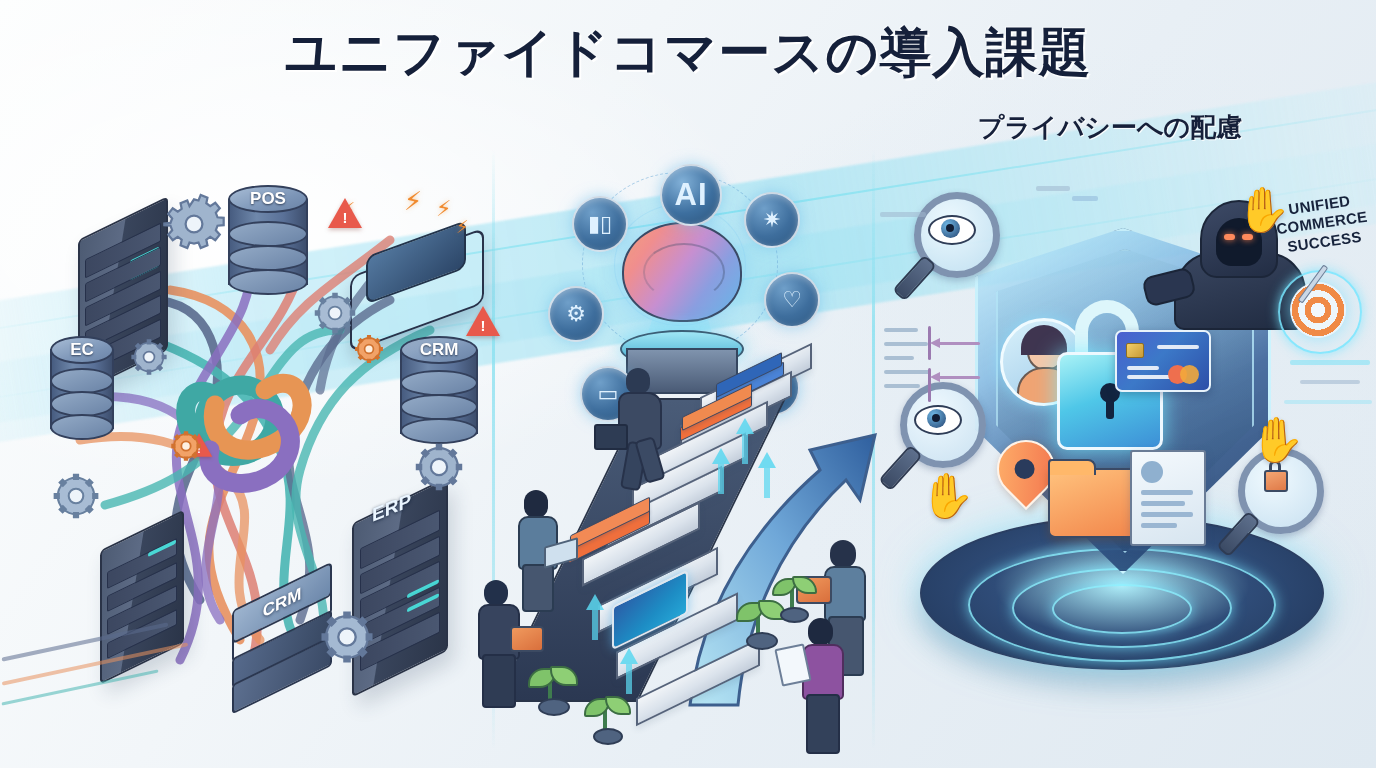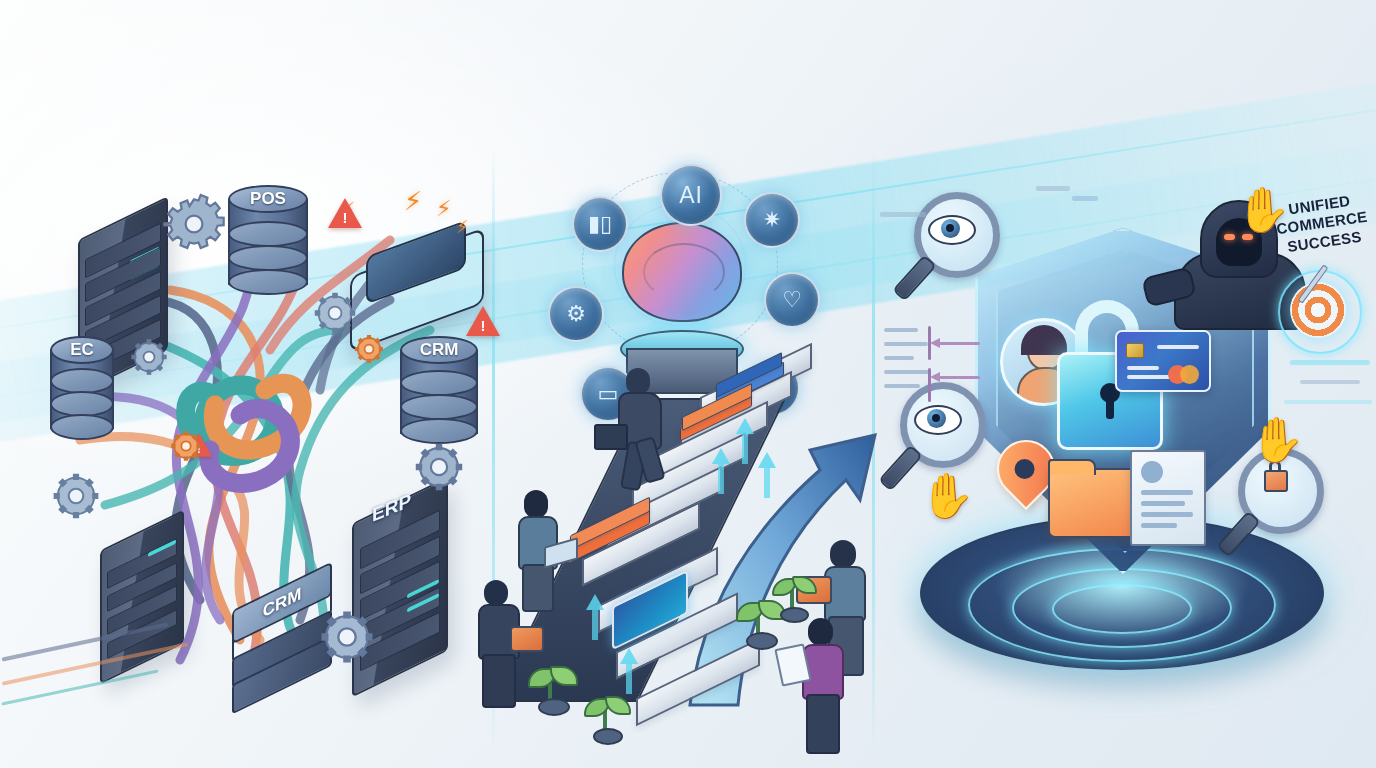--- a/index.html
+++ b/index.html
@@ -129,21 +129,21 @@
     border:1.5px dashed rgba(110,170,215,.55);
   }
   .orb{
     position:absolute;width:52px;height:52px;border-radius:50%;
     background:radial-gradient(circle at 35% 28%,#6f9fc9,#3e6e9d 55%,#2c5781 100%);
     border:2px solid rgba(255,255,255,.75);
     box-shadow:0 0 14px rgba(110,190,235,.55), inset 0 2px 6px rgba(255,255,255,.35);
     display:flex;align-items:center;justify-content:center;
     color:#dff1ff;font-size:22px;
   }
-  .orb.ai{width:58px;height:58px;font-weight:normal;font-size:23px;letter-spacing:1px;
+  .orb.ai{width:58px;height:58px;font-weight:bold;font-size:31px;letter-spacing:1px;
     background:radial-gradient(circle at 35% 28%,#82b1d8,#3d6f9f 55%,#2a5178 100%);}
   .brain{
     position:absolute;width:116px;height:96px;border-radius:50% 50% 46% 48%;
     background:linear-gradient(125deg,#f4a07c 0%,#f08e8e 22%,#c78fd0 48%,#8a9ee0 70%,#64b8e8 100%);
     border:2.5px solid #3a4a66;
     box-shadow:0 0 26px rgba(120,200,245,.6);
   }
   .brain:after{
     content:"";position:absolute;left:16%;top:20%;width:68%;height:56%;
     border-radius:50%;border:2px solid rgba(60,75,105,.35);
@@ -352,20 +352,22 @@
 <div id="canvas">
 
   <div class="diag-band"></div>
   <div class="diag-band b2"></div>
   <div class="diag-line" style="top:44%;"></div>
   <div class="diag-line" style="top:53%;opacity:.5;"></div>
 
   <div class="divider" style="left:492px;"></div>
   <div class="divider" style="left:872px;"></div>
 
+  <div class="title">ユニファイドコマースの導入課題</div>
+  <div class="sect-head" id="h3">プライバシーへの配慮</div>
 
   <div>
 
     <svg id="cables" viewBox="0 0 470 768">
       <g fill="none" stroke-linecap="round" stroke-width="9">
         <path d="M150 300 C 210 300, 230 360, 210 420 S 150 520, 200 600" stroke="#5b6b8e" opacity=".9"></path>
         <path d="M170 290 C 240 300, 280 350, 250 430 S 180 540, 240 640" stroke="#e8915f" opacity=".9"></path>
         <path d="M120 330 C 190 350, 250 380, 280 450 S 260 580, 300 650" stroke="#49b6b2" opacity=".9"></path>
         <path d="M250 250 C 260 320, 200 360, 180 430 S 230 560, 180 660" stroke="#8a6fc0" opacity=".85"></path>
         <path d="M300 270 C 280 340, 220 370, 215 450 S 280 570, 250 670" stroke="#dd7f73" opacity=".85"></path>

